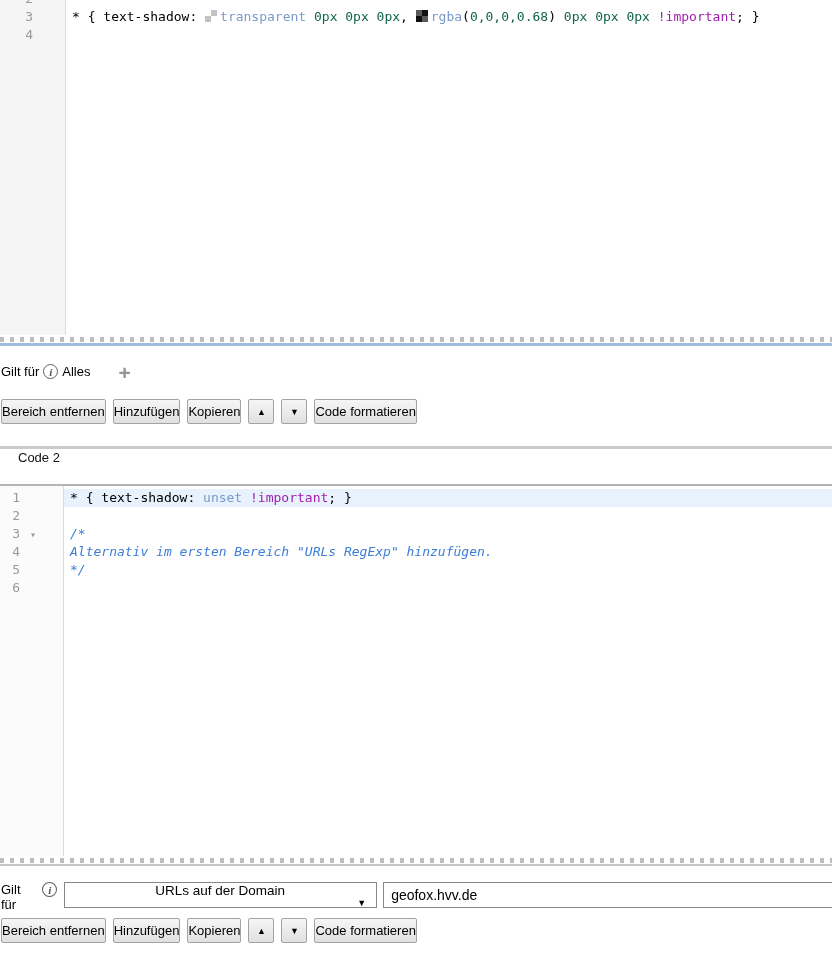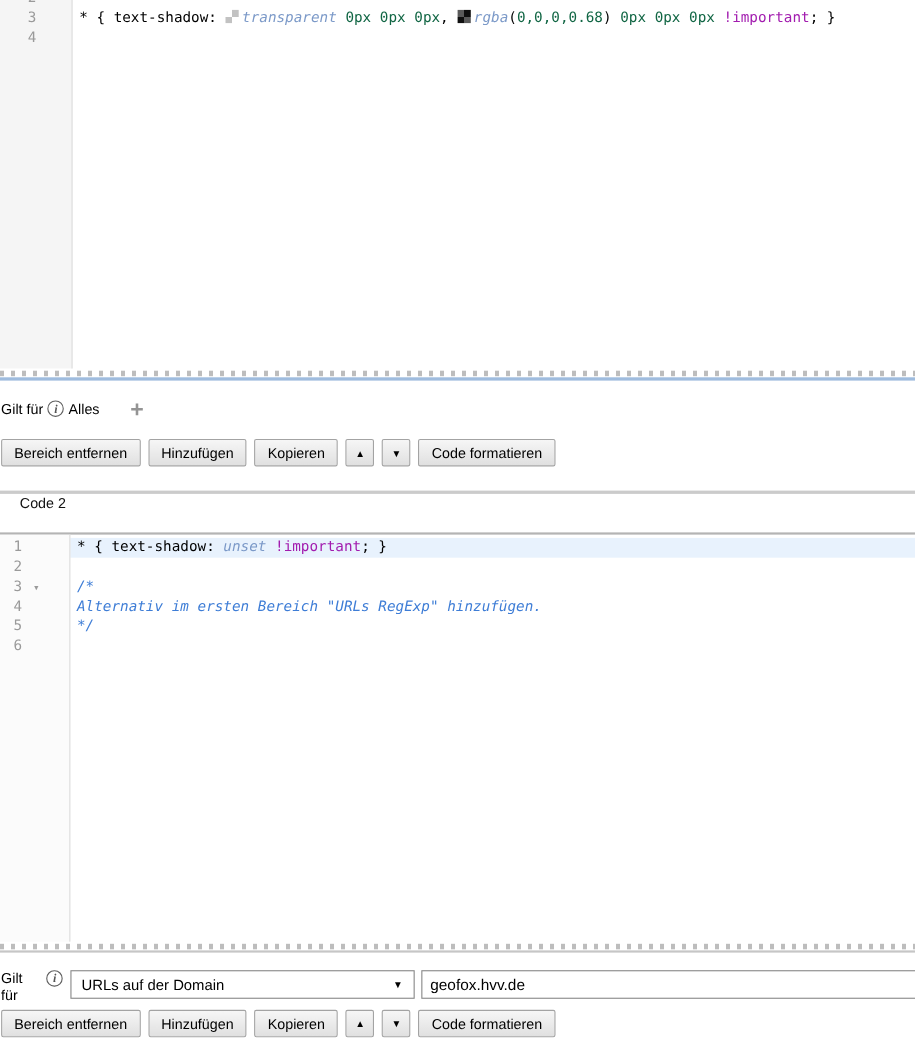--- a/index.html
+++ b/index.html
@@ -23,21 +23,21 @@
   .editor2 .nums{top:3px;width:63px;}
   .num{position:relative;height:18px;text-align:right;}
   .editor1 .num{padding-right:32px;}
   .editor2 .num{padding-right:43px;}
   .fold{position:absolute;left:30px;top:1px;font-size:10px;color:#9a9a9a;}
   .lines{position:absolute;right:0;z-index:0;}
   .editor1 .lines{left:65px;top:-10px;}
   .editor2 .lines{left:63px;top:3px;}
   .line{height:18px;white-space:pre;padding-left:7px;}
   .line.active{background:#e8f2fd;}
-  .c-atom{color:#7b99c8;font-style:italic;}
+  .c-atom{color:#7b99c8;}
   .c-num{color:#116644;}
   .c-keyword{color:#a21caf;font-weight:normal;}
   .c-comment{color:#3e7dd6;font-style:italic;}
   .swatch{display:inline-block;width:12px;height:12px;vertical-align:-1px;margin-right:3px;}
   .sw-checker{background:conic-gradient(#c2c2c2 0 25%,#fff 0 50%,#c2c2c2 0 75%,#fff 0);}
   .sw-dark{background:conic-gradient(#0f0f0f 0 25%,#5a5a5a 0 50%,#0f0f0f 0 75%,#5a5a5a 0);}
   .grip{
     position:absolute;left:0;right:0;bottom:1px;height:5px;cursor:row-resize;
     background:repeating-linear-gradient(90deg,#bdbdbd 0 4px,transparent 4px 10px);
   }
@@ -48,34 +48,34 @@
   .info-icon{
     display:inline-flex;align-items:center;justify-content:center;
     width:15px;height:15px;border:1px solid #5f5f5f;border-radius:50%;
     color:#555;font:italic bold 11px "Liberation Serif",serif;
     margin:0 4px 0 4px;box-sizing:border-box;
   }
   .plus-icon{margin-left:28px;color:#949494;font-size:21px;font-weight:bold;line-height:18px;cursor:pointer;}
   .select-box{
     display:flex;align-items:center;box-sizing:border-box;
     width:320px;height:26px;border:1px solid #878787;background:#fff;
-    padding:0 10px 0 9px;font-size:13.5px;margin-left:3px;cursor:default;
+    padding:0 10px 0 9px;font-size:13.5px;margin-left:3px;cursor:default;flex-direction:column;
   }
   .select-arrow{margin-left:auto;font-size:9px;color:#000;}
   .applies-input{
     box-sizing:border-box;width:470px;height:26px;margin-left:6px;
     border:1px solid #878787;background:#fff;padding:0 7px;font-size:14px;
     font-family:"Liberation Sans",sans-serif;color:#000;outline:none;
   }
   
   .btn-row{position:absolute;left:1px;display:flex;gap:7px;}
   .row-btn-1{top:399px;}
   .row-btn-2{top:918px;}
   .btn{
-    height:25px;padding:0 11px;font:13px "Liberation Sans",sans-serif;color:#000;
+    height:25px;padding:0 0;font:13px "Liberation Sans",sans-serif;color:#000;
     background:linear-gradient(#f6f6f6,#e0e0e0);border:1px solid #a3a3a3;border-radius:2px;
     display:inline-flex;align-items:center;cursor:pointer;box-sizing:border-box;
   }
   .btn-arrow{width:26px;padding:0;justify-content:center;font-size:9px;}
   
   .section-divider{position:absolute;left:0;right:0;top:446px;height:3px;background:#cbcbcb;}
   .code-title{position:absolute;left:18px;top:450px;font-size:13px;color:#111;}
 </style>
 </head>
 <body>

